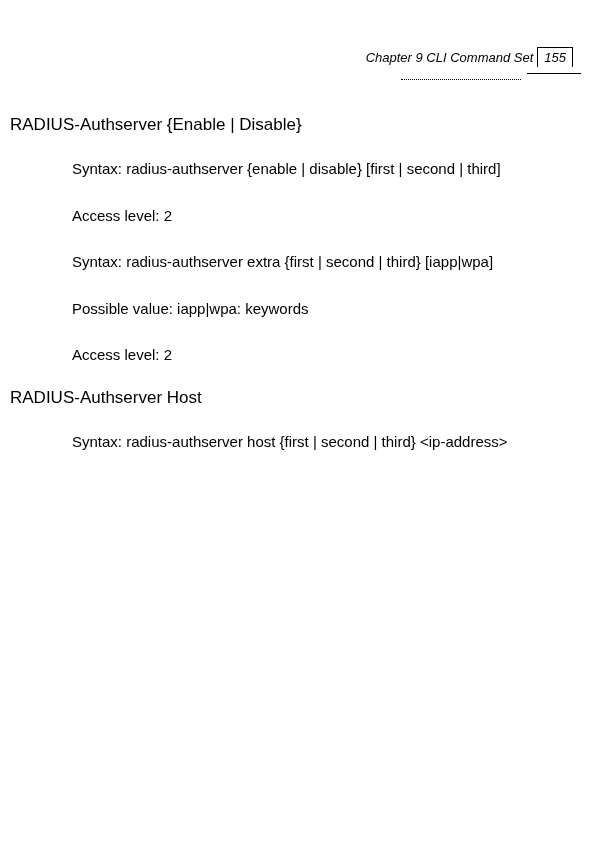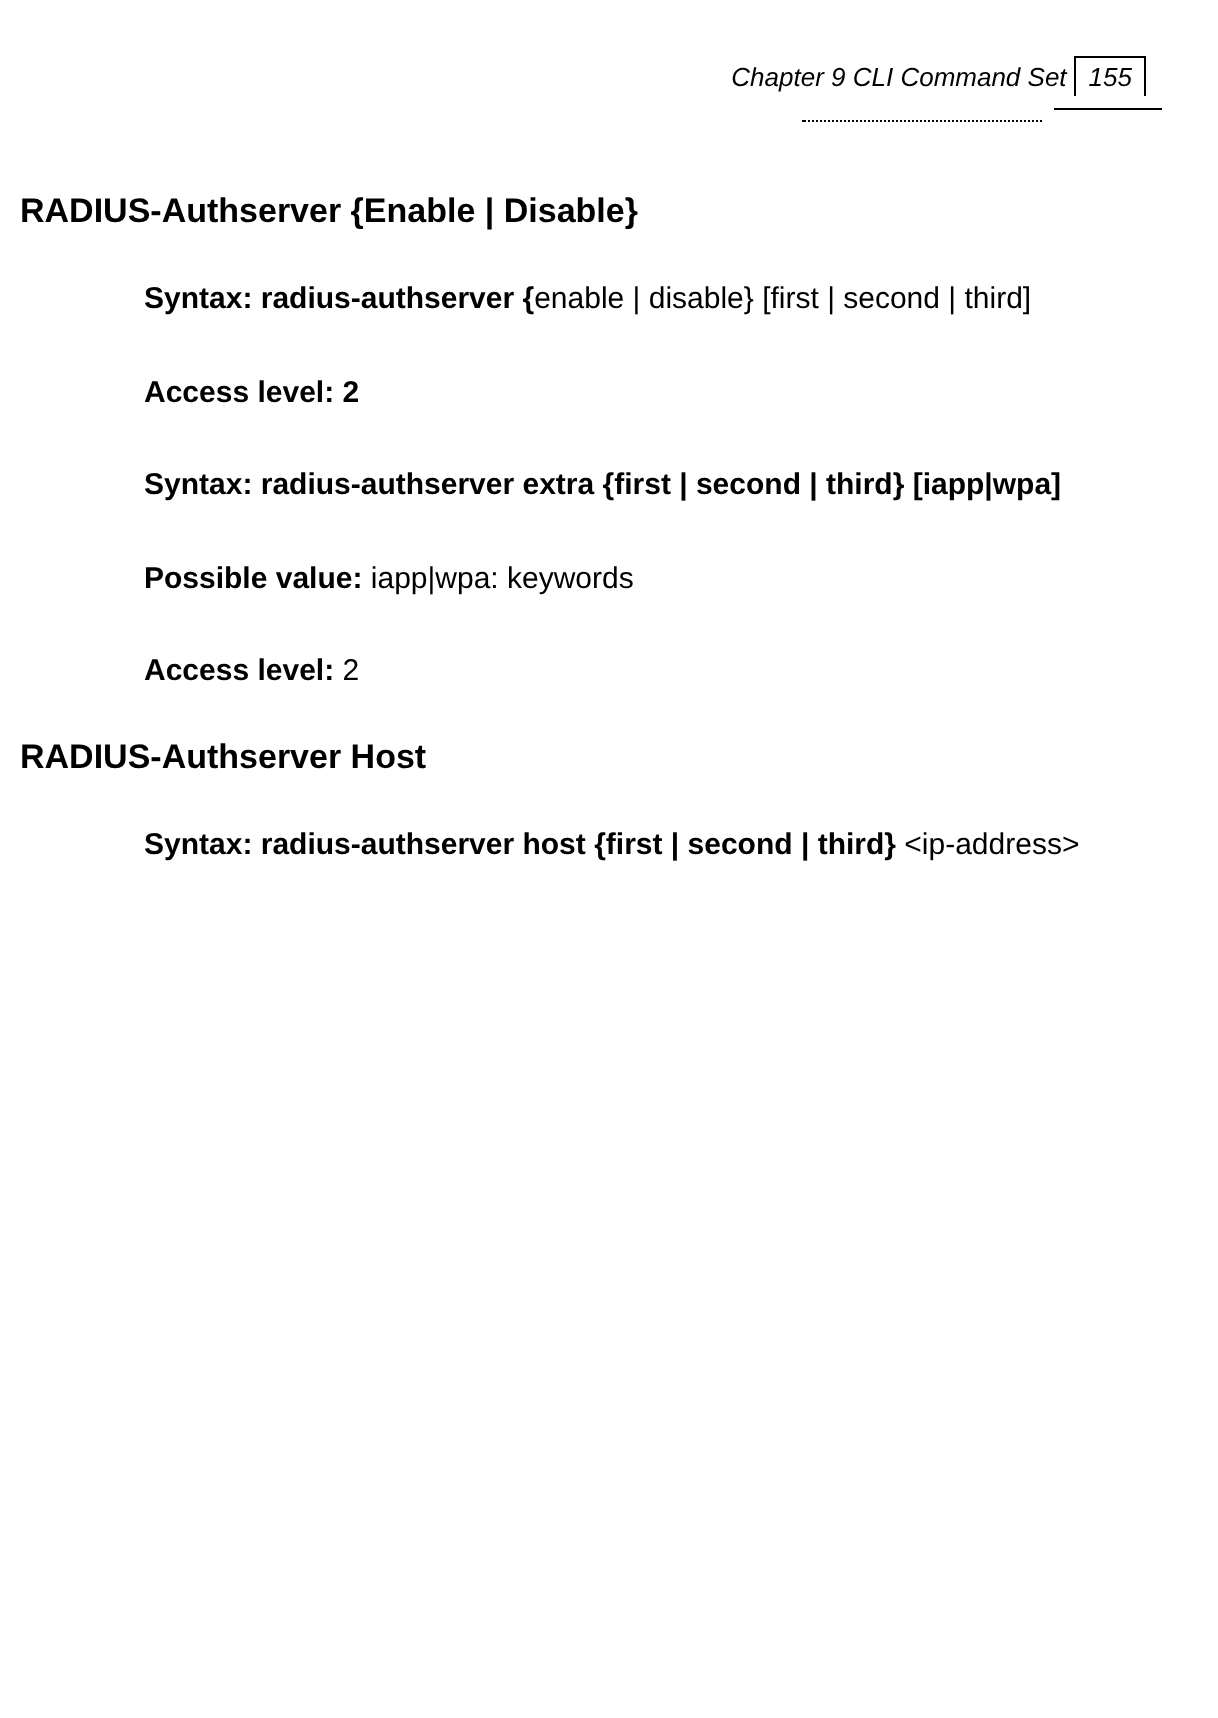--- a/index.html
+++ b/index.html
@@ -20,20 +20,21 @@
     margin-bottom: 6px;
   }
   .header-chapter { margin-right: 4px; }
   .page-number-box {
     display: inline-block;
     border: 1px solid #000;
     border-bottom: none;
     padding: 2px 6px;
     font-style: italic;
     font-size: 13px;
+    margin-top: 19px;
   }
   .header-rule {
     position: relative;
     height: 14px;
     margin-bottom: 28px;
   }
   .header-rule::before {
     content: "";
     position: absolute;
     right: 0;
@@ -47,34 +48,34 @@
     right: 60px;
     top: 6px;
     width: 120px;
     border-top: 1.4px dotted #000;
   }
   .content {
     padding-left: 10px;
   }
   h2.section-title {
     font-size: 17px;
-    font-weight: bold;
+    font-weight: normal;
     margin-top: 12px;
     margin-bottom: 20px;
   }
   .block {
     padding-left: 62px;
     margin-bottom: 18px;
   }
   .para {
     font-size: 15px;
     line-height: 1.9;
     text-align: justify;
   }
-  .fw-bold { font-weight: bold; }
+  .fw-bold { font-weight: normal; }
 </style>
 </head>
 <body>
 
 <div class="header">
   <span class="header-chapter">Chapter 9 CLI Command Set</span><span class="page-number-box">155</span>
 </div>
 <div class="header-rule"></div>
 
 <div class="content">

